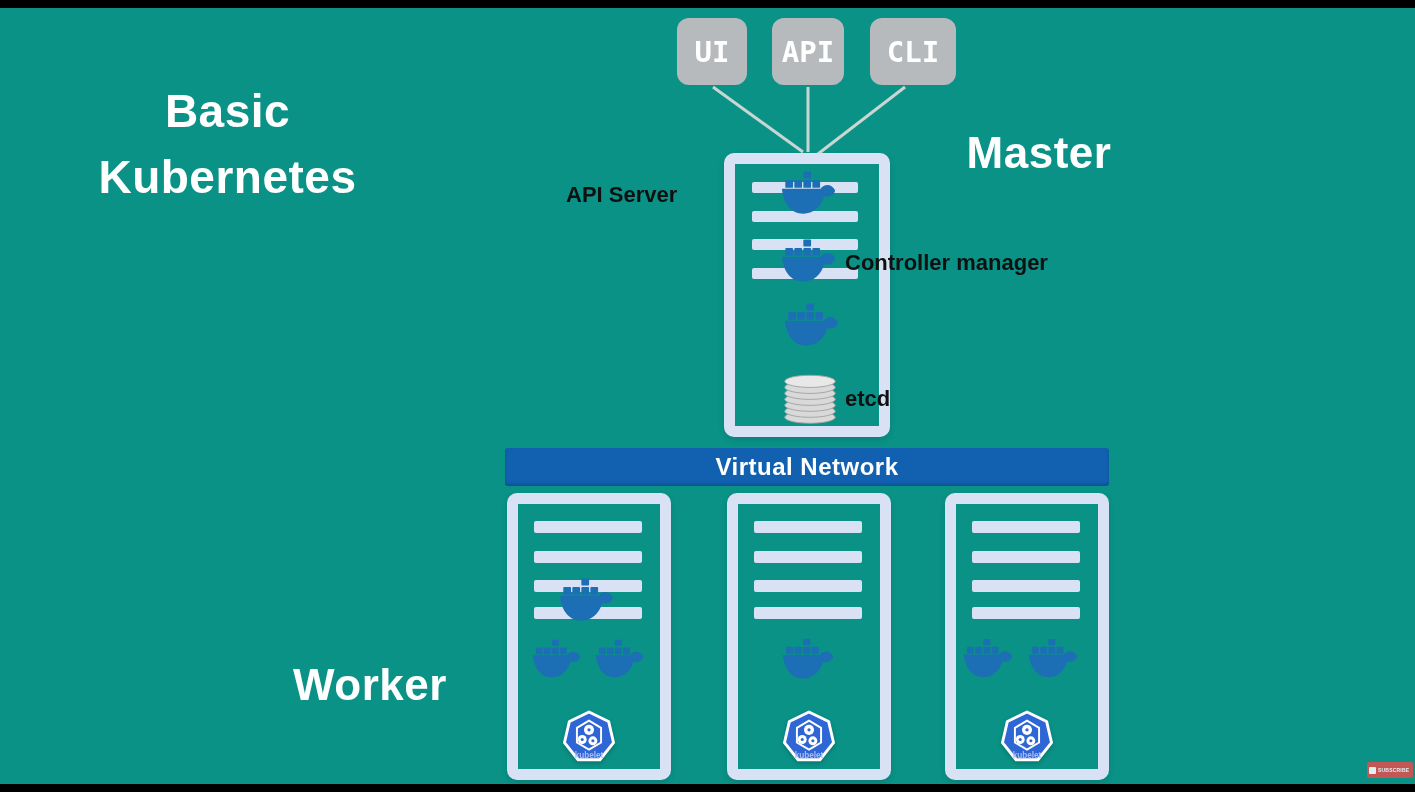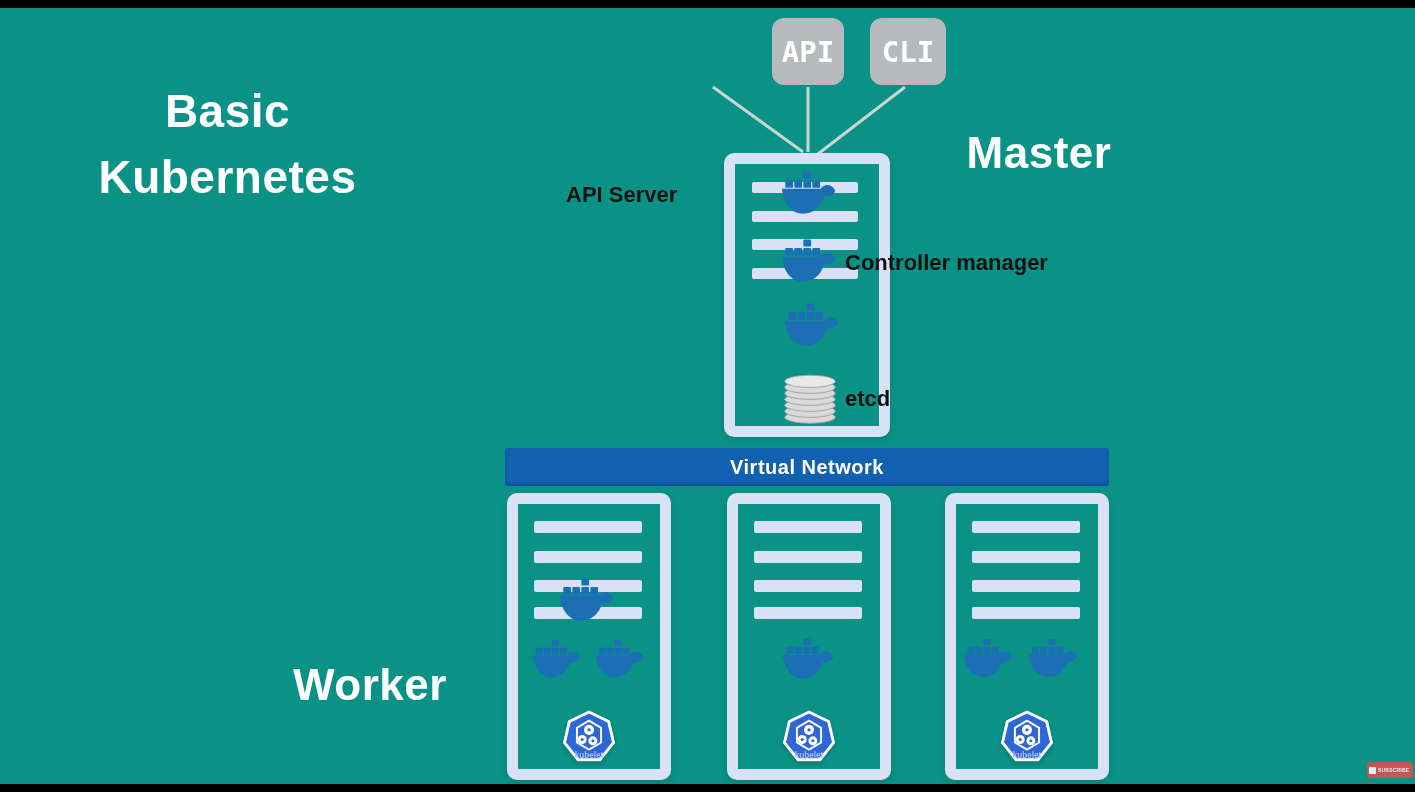--- a/index.html
+++ b/index.html
@@ -49,21 +49,21 @@
   }
   .component-label.right-align{text-align:left;}
 
   .network-bar{
     position:absolute;left:505px;top:448px;width:604px;height:38px;
     background:var(--network-bar,#1161b0);border-radius:3px;
     display:flex;align-items:center;justify-content:center;
     box-shadow:inset 0 -2px 3px rgba(0,0,0,.18);
   }
   .network-bar span{
-    color:var(--network-text,#fff);font-size:20px;font-weight:700;letter-spacing:.5px;
+    color:var(--network-text,#fff);font-size:24px;font-weight:700;letter-spacing:.5px;
   }
   .kubelet{position:absolute;z-index:2;filter:drop-shadow(0 2px 2px rgba(0,0,0,.2));}
   .kubelet text{
     fill:var(--kubelet-text,#a9bdf2);font-size:8.5px;font-weight:700;
     text-anchor:middle;font-family:"Liberation Sans",sans-serif;
   }
   .subscribe{
     position:absolute;left:1367px;top:762px;width:46px;height:16px;
     background:var(--subscribe-red,#dd4f4f);opacity:.88;border-radius:2px;
     display:flex;align-items:center;gap:2px;padding:0 2px;box-sizing:border-box;
@@ -111,24 +111,27 @@
   </svg>
 
   <div class="letterbox top"></div>
   <div class="letterbox bottom"></div>
 
   <div class="title">
     <div>Basic</div>
     <div>Kubernetes</div>
   </div>
 
+  <div class="client-box" style="left:677px;width:70px">
+    <span>UI</span>
+  </div>
   <div class="client-box" style="left:772px;width:72px">
     <span>API</span>
   </div>
-  <div class="client-box" style="left:870px;width:76px">
+  <div class="client-box" style="left:870px;width:86px">
     <span>CLI</span>
   </div>
 
   <svg class="connectors" width="1415" height="792">
     <line x1="713" y1="87" x2="803" y2="152" stroke="var(--connector,#c9d6d3)" stroke-width="3"></line>
     <line x1="808" y1="87" x2="808" y2="152" stroke="var(--connector,#c9d6d3)" stroke-width="3"></line>
     <line x1="905" y1="87" x2="814" y2="157" stroke="var(--connector,#c9d6d3)" stroke-width="3"></line>
   </svg>
 
   <div class="big-label" style="left:928px;top:128px;width:222px">Master</div>

